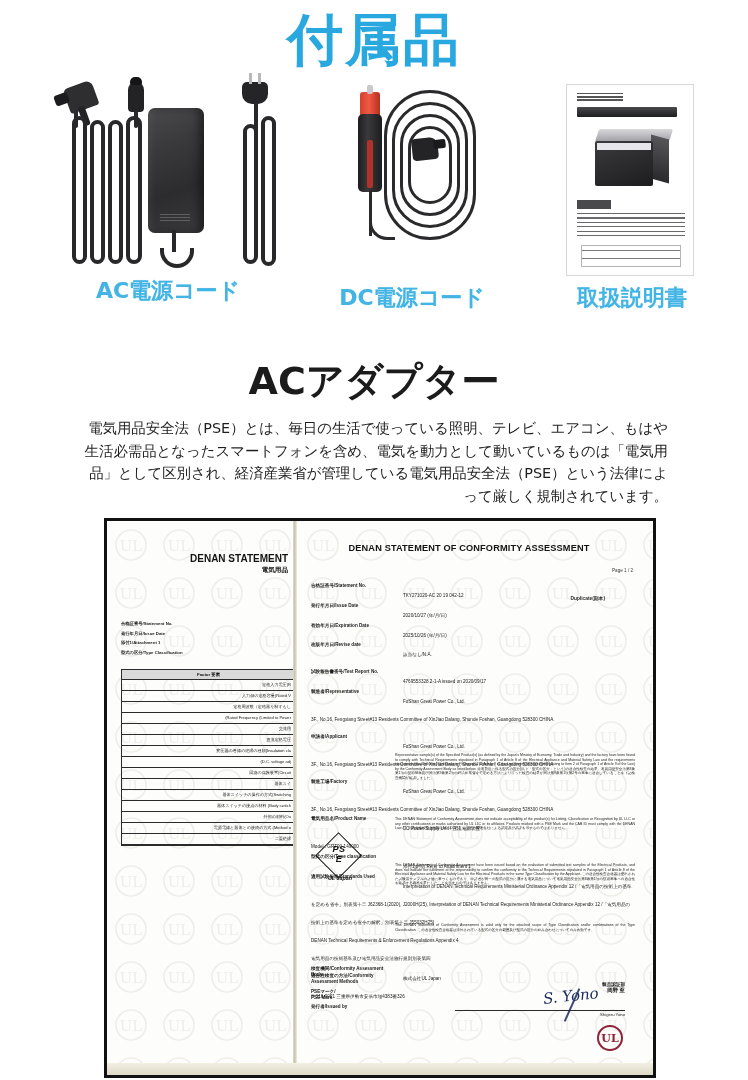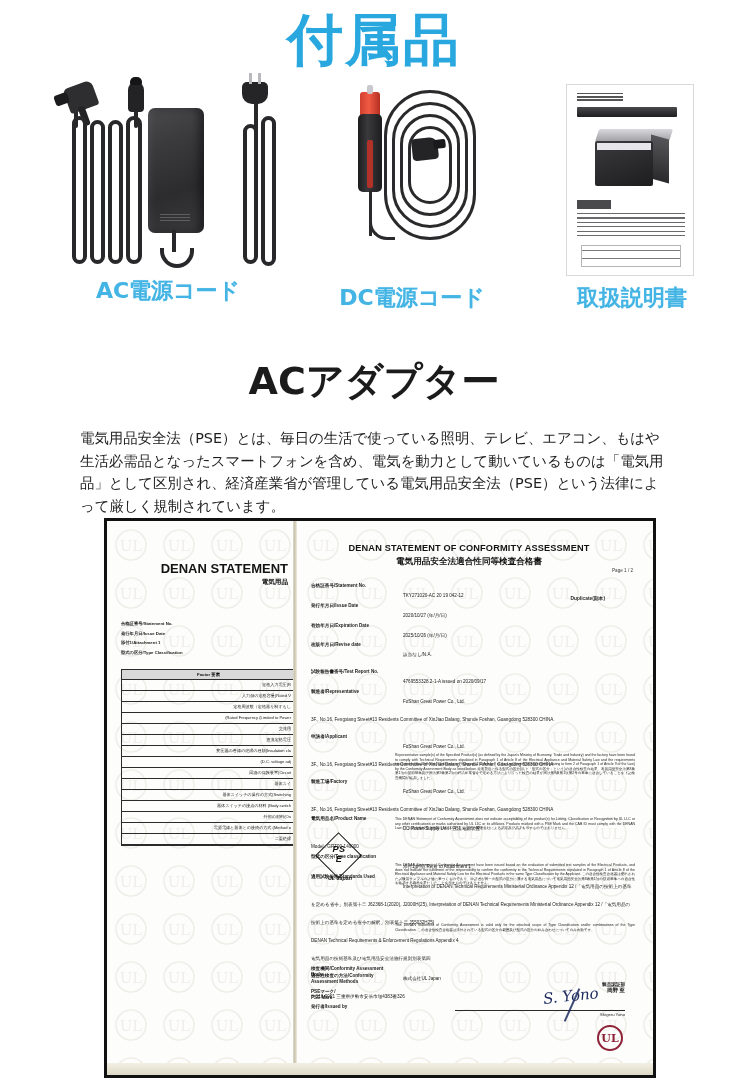--- a/index.html
+++ b/index.html
@@ -216,26 +216,26 @@
   
   .section-pse { position: relative; width: 748px; }
   .title-pse {
     width: 748px; text-align: center;
     font-size: 38px; line-height: 44px; font-weight: 700;
     color: #1b1b1b; letter-spacing: 0px;
     margin-top: 14px;
     font-family: "DejaVu Sans", "Liberation Sans", sans-serif;
   }
   .pse-body {
-    margin: 24px auto 0 auto;
+    margin: 14px auto 0 auto;
     width: 588px;
     font-size: 14.4px;
     line-height: 22.5px;
     color: #1e1e1e;
-    text-align: left;
+    text-align: right;
     font-family: "DejaVu Sans", "Liberation Sans", sans-serif;
   }
 
   
   .cert-frame {
     position: absolute;
     left: 104px; top: 518px;
     width: 552px; height: 560px;
     border: 3px solid #111112;
     background: #ffffff;
@@ -337,21 +337,21 @@
   .ul-logo {
     position:absolute; right:18px; bottom:24px;
     width:26px; height:26px; border-radius:50%;
     border:2.2px solid #8e2238;
     color:#8e2238; font-weight:700; font-size:11px;
     display:flex; align-items:center; justify-content:center;
     font-family:"DejaVu Serif","Liberation Serif",serif;
   }
 
   
-  .l-title { text-align:right; padding-right:6px; font-weight:700; font-size:13px; color:#131313; margin-top:40px; }
+  .l-title { text-align:right; padding-right:6px; font-weight:700; font-size:10px; color:#131313; margin-top:32px; }
   .l-sub   { text-align:right; padding-right:6px; font-weight:700; font-size:6.6px; color:#131313; margin-top:2px; }
   .l-rows { position:absolute; left:14px; top:98px; right:4px; }
   .l-row { font-size:4.3px; line-height:9.5px; color:#1b1b1b; font-weight:700; }
   .l-table { position:absolute; left:14px; top:148px; right:-2px; border:1px solid #2b2b2b; }
   .l-thead {
     background:#d9d9d9; text-align:center; font-size:4.3px; font-weight:700;
     color:#111; padding:2px 0; border-bottom:1px solid #2b2b2b;
   }
   .l-trow {
     text-align:right; padding:2px 4px 2px 0;
@@ -484,21 +484,20 @@
           <div class="l-trow">電源電線と器体との接続の方式 (Method o</div>
           <div class="l-trow">二重絶縁</div>
         </div>
       </div>
 
       <div class="doc-seam"></div>
 
       <div class="doc-right">
 
         <div class="d-title">DENAN STATEMENT OF CONFORMITY ASSESSMENT</div>
-        <div class="d-subtitle">電気用品安全法適合性同等検査合格書</div>
         <div class="d-pageno">Page 1 / 2</div>
         <div class="d-dup">Duplicate(副本)</div>
 
         <div class="d-rows">
           <div class="d-row">
             <span class="d-lbl">合格証番号/Statement No.</span>
             <span class="d-val">TKY271020-AC 20 19 042-12</span>
           </div>
           <div class="d-row">
             <span class="d-lbl">発行年月日/Issue Date</span>

